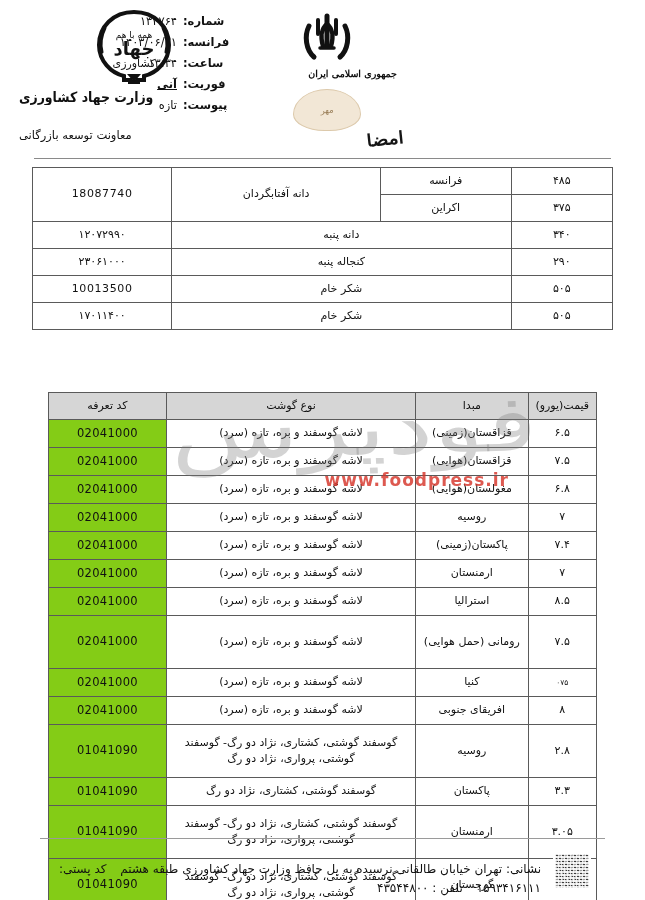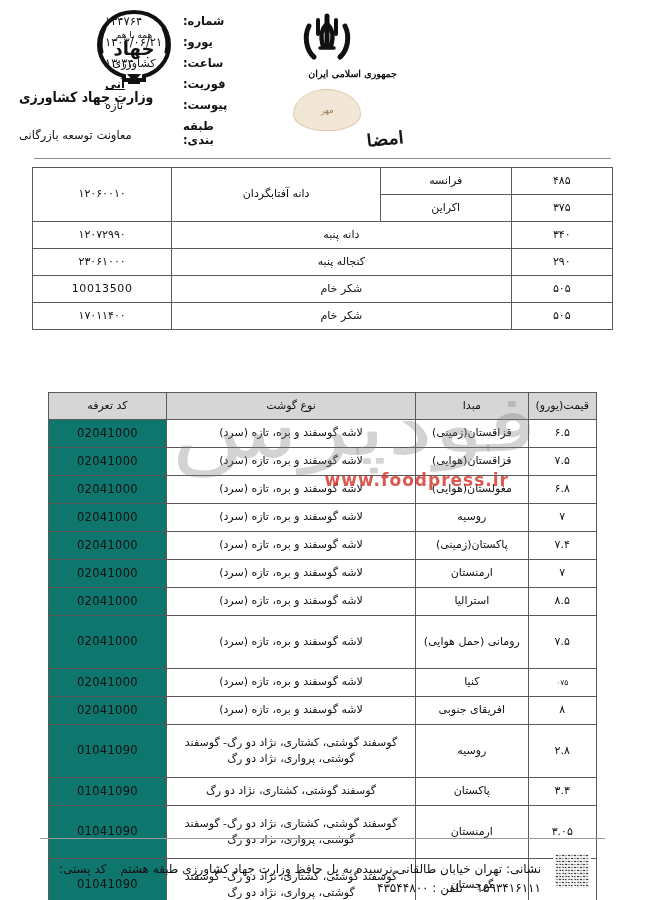--- a/index.html
+++ b/index.html
@@ -124,21 +124,21 @@
   }
   .meta-label {
     font-weight: bold;
     width: 62px;
     text-align: left;
     padding-left: 6px;
     flex: 0 0 auto;
   }
   .meta-value {
     font-weight: normal;
-    text-align: left;
+    text-align: right;
     min-width: 72px;
     direction: ltr;
     unicode-bidi: plaintext;
   }
   .meta-value.bold { font-weight: bold; text-decoration: underline; }
 
   .header-rule {
     position: absolute;
     top: 158px;
     right: 34px;
@@ -194,21 +194,21 @@
   .t2-c-code   { width: 21.5%; }
 
   .table2 thead th {
     background: #d6d6d6;
     font-weight: normal;
     height: 22px;
     font-size: 11px;
   }
   .table2 tbody td { height: 21px; }
   .table2 td.code {
-    background: #0f766e;
+    background: #84cc16;
     font-family: "DejaVu Sans", sans-serif;
     font-size: 11.5px;
     letter-spacing: 0.3px;
     direction: ltr;
   }
   .table2 td.meat { text-align: center; padding: 3px 16px; }
   .table2 tr.tall td { height: 46px; }
   .price-small { font-size: 7.5px; margin-left: 15px; }
 
   
@@ -329,58 +329,54 @@
       </div>
       <div class="signature-calli">امضا</div>
     </div>
 
     <div class="meta">
       <div class="meta-row">
         <span class="meta-label">شماره:</span>
         <span class="meta-value">۱۳۴۷۶۴</span>
       </div>
       <div class="meta-row">
-        <span class="meta-label">یورو:</span>
+        <span class="meta-label">فرانسه:</span>
         <span class="meta-value">۱۴۰۳/۰۶/۲۱</span>
       </div>
       <div class="meta-row">
         <span class="meta-label">ساعت:</span>
         <span class="meta-value">۱۳:۳۴</span>
       </div>
       <div class="meta-row">
         <span class="meta-label">فوریت:</span>
         <span class="meta-value bold">آنی</span>
       </div>
       <div class="meta-row">
         <span class="meta-label">پیوست:</span>
         <span class="meta-value">تازه</span>
-      </div>
-      <div class="meta-row">
-        <span class="meta-label">طبقه بندی:</span>
-        <span class="meta-value"></span>
       </div>
     </div>
   </div>
 
   <div class="header-rule"></div>
 
   <div class="table1-wrap">
     <table class="table1">
       <colgroup>
         <col class="t1-c-price">
           <col class="t1-c-origin">
           <col class="t1-c-name">
           <col class="t1-c-code">
       </colgroup>
       <tbody>
         <tr>
           <td>۴۸۵</td>
           <td>فرانسه</td>
           <td rowspan="2">دانه آفتابگردان</td>
-          <td rowspan="2" class="code-cell-plain">۱۲۰۶۰۰۱۰</td>
+          <td rowspan="2" class="code-cell-plain">18087740</td>
         </tr>
         <tr>
           <td>۳۷۵</td>
           <td>اکراین</td>
         </tr>
         <tr>
           <td>۳۴۰</td>
           <td colspan="2">دانه پنبه</td>
           <td class="code-cell-plain">۱۲۰۷۲۹۹۰</td>
         </tr>

